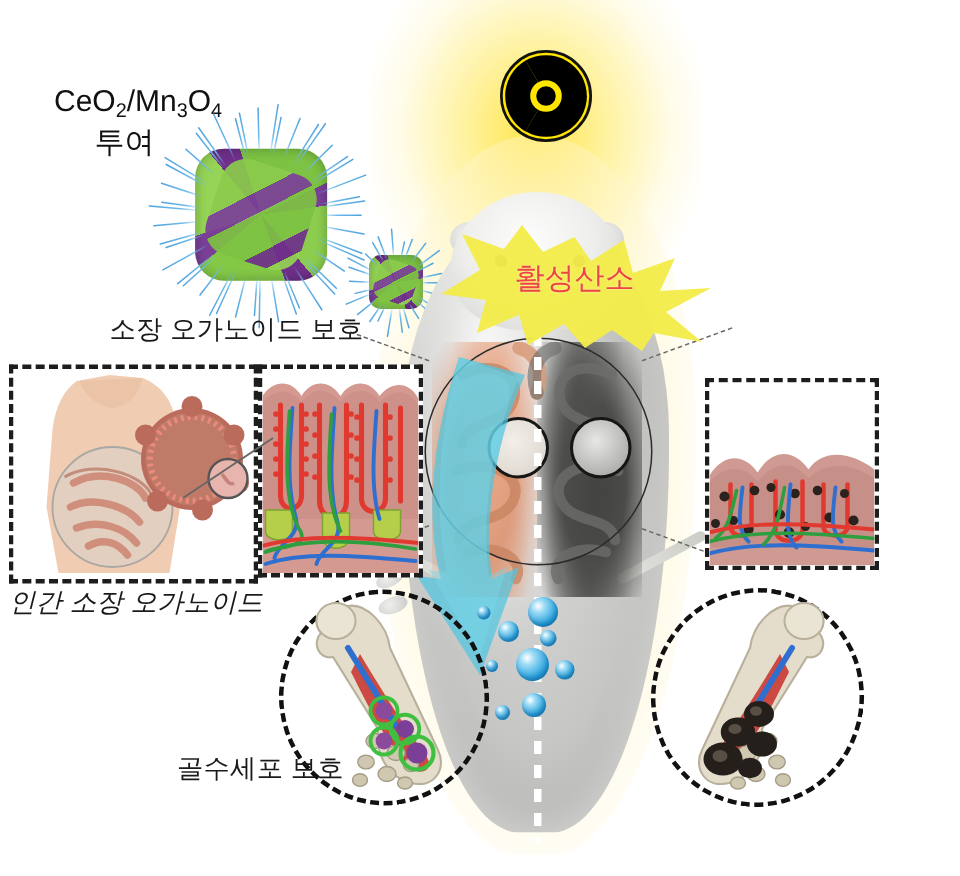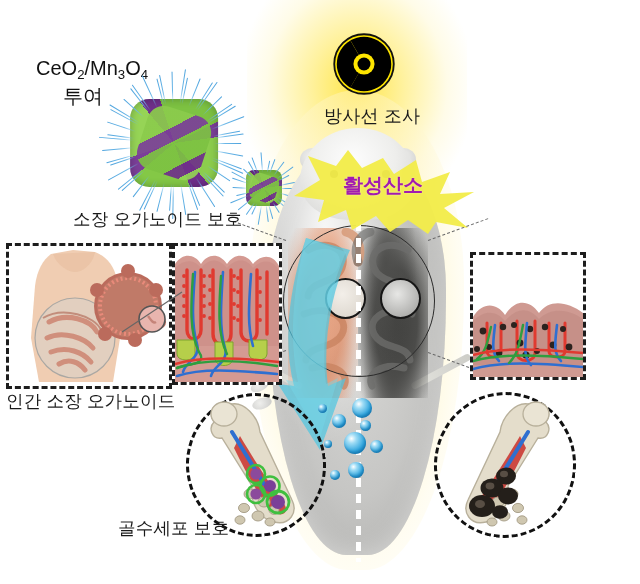--- a/index.html
+++ b/index.html
@@ -98,21 +98,21 @@
   }
   .inner-circle.dark{background:radial-gradient(circle at 42% 38%,#e7e7e5,#9c9c9a);}
 
   
   .leader{position:absolute;height:0;border-top:1px dashed #6a6a6a;transform-origin:left center;}
 
   
   #burst{position:absolute;left:290px;top:150px;width:186px;height:84px;}
   #burst-text{
     position:absolute;left:290px;top:172px;width:186px;text-align:center;
-    font-size:20px;font-weight:700;color:#a21caf;
+    font-size:20px;font-weight:400;color:#ef4444;
     text-shadow:0 0 2px rgba(255,255,255,.5);
   }
 
   
   #cyanarrow{position:absolute;left:276px;top:236px;width:120px;height:222px;}
 
   
   .bub{position:absolute;border-radius:50%;
     background:radial-gradient(circle at 34% 30%, #ffffff 0%, #9fdcf5 22%, #2fa5de 62%, #0d7cbb 100%);
     box-shadow:inset -1px -2px 3px rgba(0,60,110,.35);}
@@ -336,21 +336,20 @@
     <circle cx="50" cy="50" r="48" fill="#ffe600" stroke="#111" stroke-width="3"></circle>
     <g fill="#000">
       <path d="M50 50 L50 6 A44 44 0 0 1 88 72 Z" transform="rotate(-30 50 50)"></path>
       <path d="M50 50 L50 6 A44 44 0 0 1 88 72 Z" transform="rotate(90 50 50)"></path>
       <path d="M50 50 L50 6 A44 44 0 0 1 88 72 Z" transform="rotate(210 50 50)"></path>
     </g>
     <circle cx="50" cy="50" r="17" fill="#ffe600"></circle>
     <circle cx="50" cy="50" r="10.5" fill="#000"></circle>
   </svg>
 
-  <div class="lbl k" style="left:324px;top:104px;font-size:18px;">방사선 조사</div>
 
   <div class="mouse-body"></div>
   <div class="ear l"></div>
   <div class="ear r"></div>
   <div class="mouse-head"></div>
   <div class="eye l"></div>
   <div class="eye r"></div>
   <div class="bone-l"></div>
   <div class="bone-r"></div>
   <div class="paw p1"></div>
@@ -496,21 +495,21 @@
         <g fill="none" stroke="#2f9e3f" stroke-width="2.4" stroke-linecap="round">
           <path d="M18 28 C16 58 14 86 24 106 C34 120 8 118 2 122"></path>
           <path d="M46 30 C44 60 42 88 52 108"></path>
           <path d="M2 122 C30 112 66 114 102 120"></path>
         </g>
         <path d="M0 118 C28 110 64 112 104 116" fill="none" stroke="#e03a30" stroke-width="2.6"></path>
       </svg>
     </div>
   </div>
 
-  <div class="lbl k" style="left:6px;top:389px;">인간 소장 오가노이드</div>
+  <div class="lbl k" style="left:6px;top:389px;font-style:italic;">인간 소장 오가노이드</div>
 
   <div class="dashbox" style="left:470px;top:252px;width:110px;height:122px;">
     <div class="villi" style="left:0;top:0;width:100%;height:100%;">
       <svg viewBox="0 0 110 122" width="110" height="122">
         <rect x="0" y="0" width="110" height="122" fill="#ffffff"></rect>
         <path d="M0 62 C10 46 24 48 32 60 C42 44 56 44 66 58 C76 44 94 46 110 58 L110 122 L0 122 Z" fill="#cf9a92"></path>
         <path d="M0 66 C12 54 24 56 32 66 C44 52 56 52 66 64 C78 52 96 54 110 64 L110 110 L0 110 Z" fill="#c08a82" opacity=".6"></path>
         <g fill="none" stroke="#e03a30" stroke-width="3" stroke-linecap="round">
           <path d="M14 68 L14 96 C14 104 28 104 28 96 L28 68"></path>
           <path d="M44 66 L44 98 C44 108 62 108 62 98 L62 66"></path>
@@ -569,21 +568,21 @@
         <circle cx="56" cy="76" r="5.6" fill="#8b4a9c"></circle>
         <circle cx="70" cy="88" r="9.5" fill="none" stroke="#3fbf3f" stroke-width="2.6"></circle>
         <circle cx="70" cy="88" r="6" fill="#7b3f98"></circle>
         <circle cx="56" cy="96" r="9" fill="none" stroke="#3fbf3f" stroke-width="2.6"></circle>
         <circle cx="56" cy="96" r="5.6" fill="#8b4a9c"></circle>
         <circle cx="78" cy="104" r="11" fill="none" stroke="#3fbf3f" stroke-width="2.8"></circle>
         <circle cx="78" cy="104" r="7" fill="#7b3f98"></circle>
       </g>
     </svg>
   </div>
-  <div class="lbl k" style="left:118px;top:516px;text-align:center;">골수세포 보호</div>
+  <div class="lbl k" style="left:118px;top:500px;text-align:center;">골수세포 보호</div>
 
   <div class="dashoval" style="left:434px;top:392px;width:136px;height:140px;transform:rotate(8deg);"></div>
   <div class="bonewrap" style="left:448px;top:398px;width:112px;height:130px;">
     <svg viewBox="0 0 112 130" width="112" height="130">
       <path d="M90 6 C100 6 104 16 98 24 C104 30 100 42 90 40 L60 88 C62 104 54 120 38 124 C22 128 14 114 20 102 L52 34 C54 18 68 4 80 6 Z" fill="#e4ddcb" stroke="#b8b09b" stroke-width="1.4"></path>
       <ellipse cx="88" cy="16" rx="13" ry="12" fill="#eae4d4" stroke="#b8b09b" stroke-width="1.3"></ellipse>
       <path d="M72 38 C60 58 44 84 28 106 C22 114 30 120 38 114 C52 102 66 74 78 50 Z" fill="#c9302c" opacity=".85"></path>
       <path d="M80 34 C70 50 58 70 48 86" stroke="#2f6fd0" stroke-width="4" fill="none" stroke-linecap="round"></path>
       <g fill="#cfc7b0" stroke="#a49b85" stroke-width=".9">
         <ellipse cx="64" cy="96" rx="6" ry="5"></ellipse>

